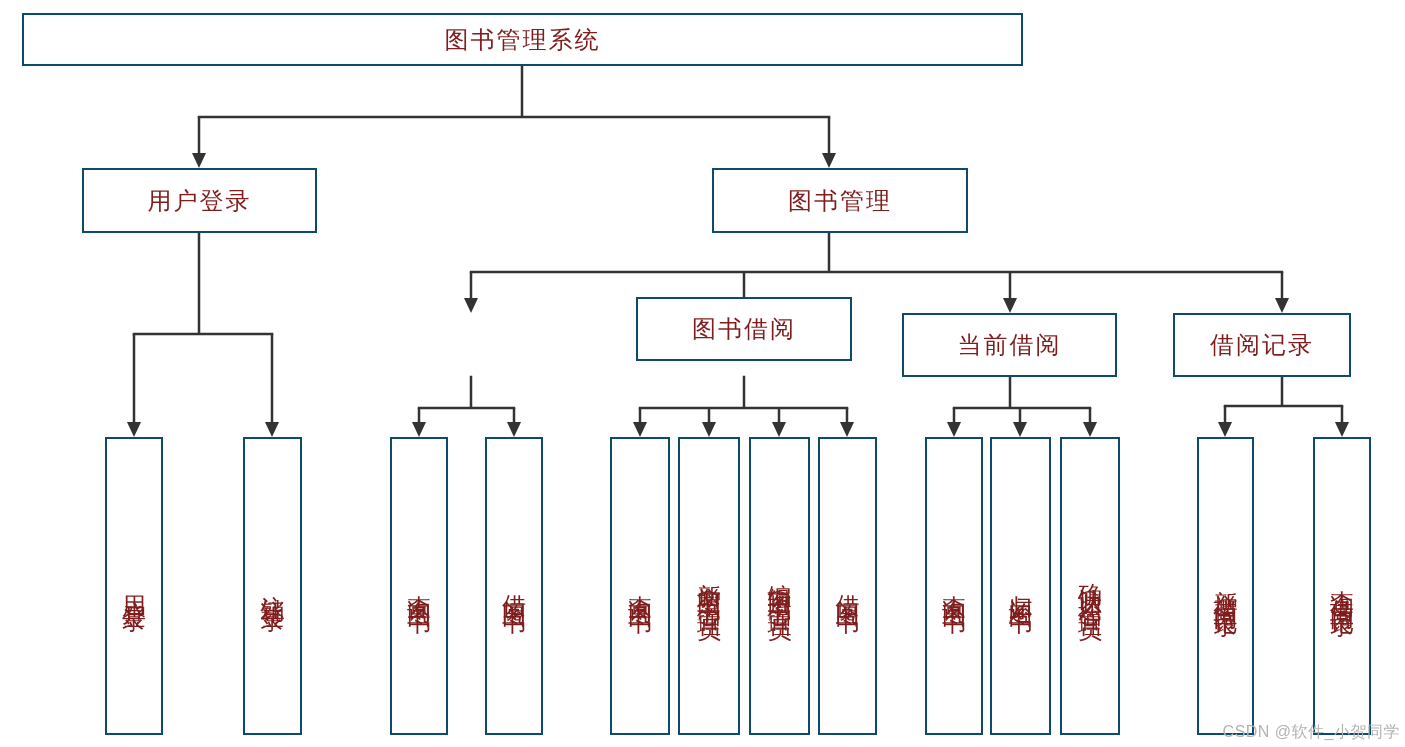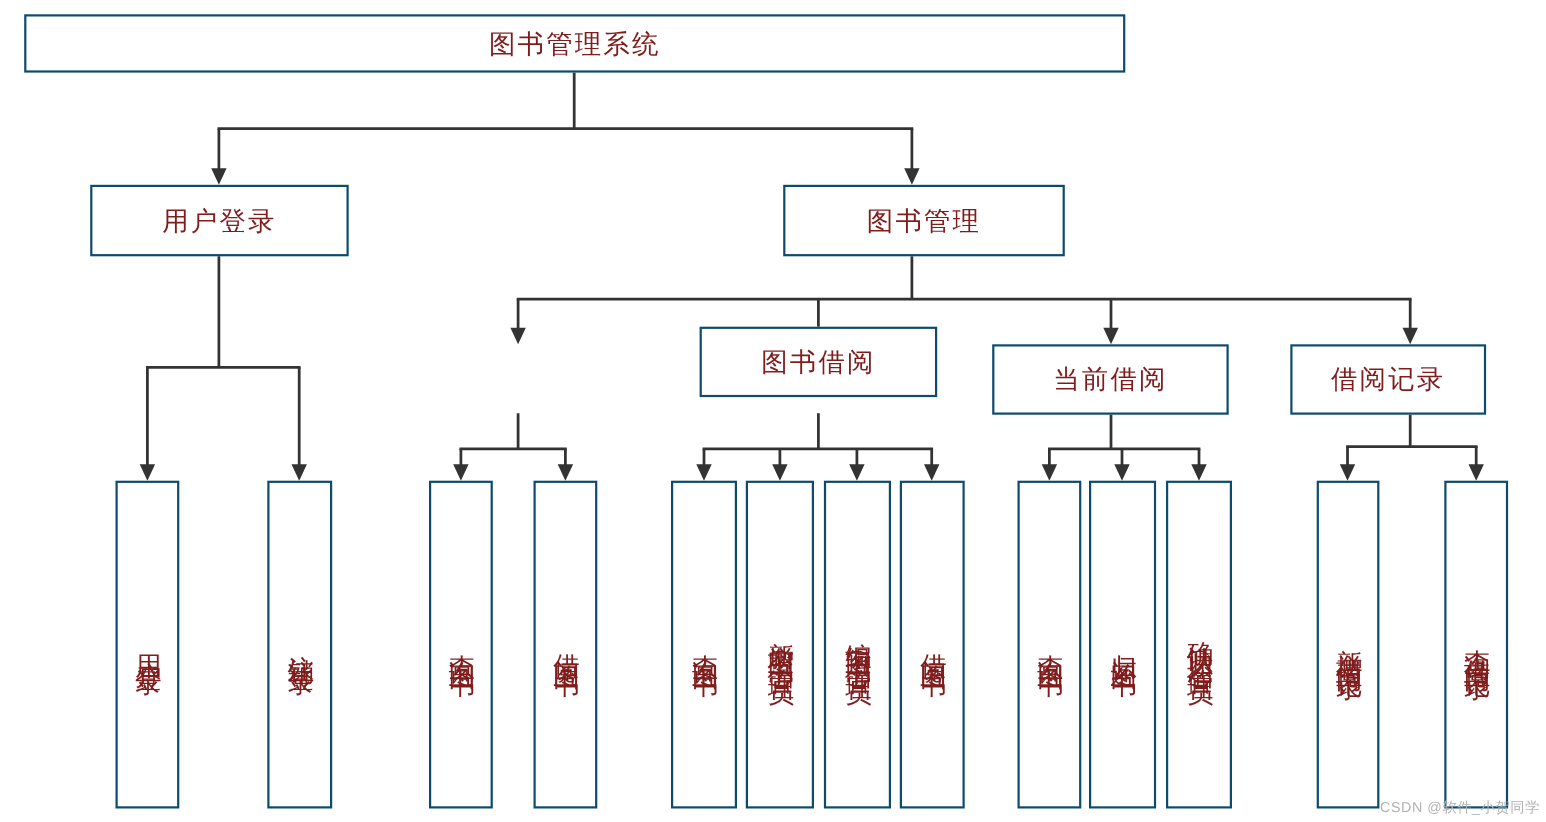--- a/index.html
+++ b/index.html
@@ -27,21 +27,21 @@
   .v{
     writing-mode:vertical-rl;
     text-orientation:mixed;
     letter-spacing:5px;
     line-height:1;
   }
   .watermark{
     position:absolute;
     right:5px;
     bottom:4px;
-    font-size:13px;
+    font-size:16px;
     letter-spacing:0.5px;
     color:#b3b3b3;
   }
 </style>
 </head>
 <body>
 
 <div class="canvas">
 
   <svg class="connectors" viewBox="0 0 1405 747" xmlns="http://www.w3.org/2000/svg">

